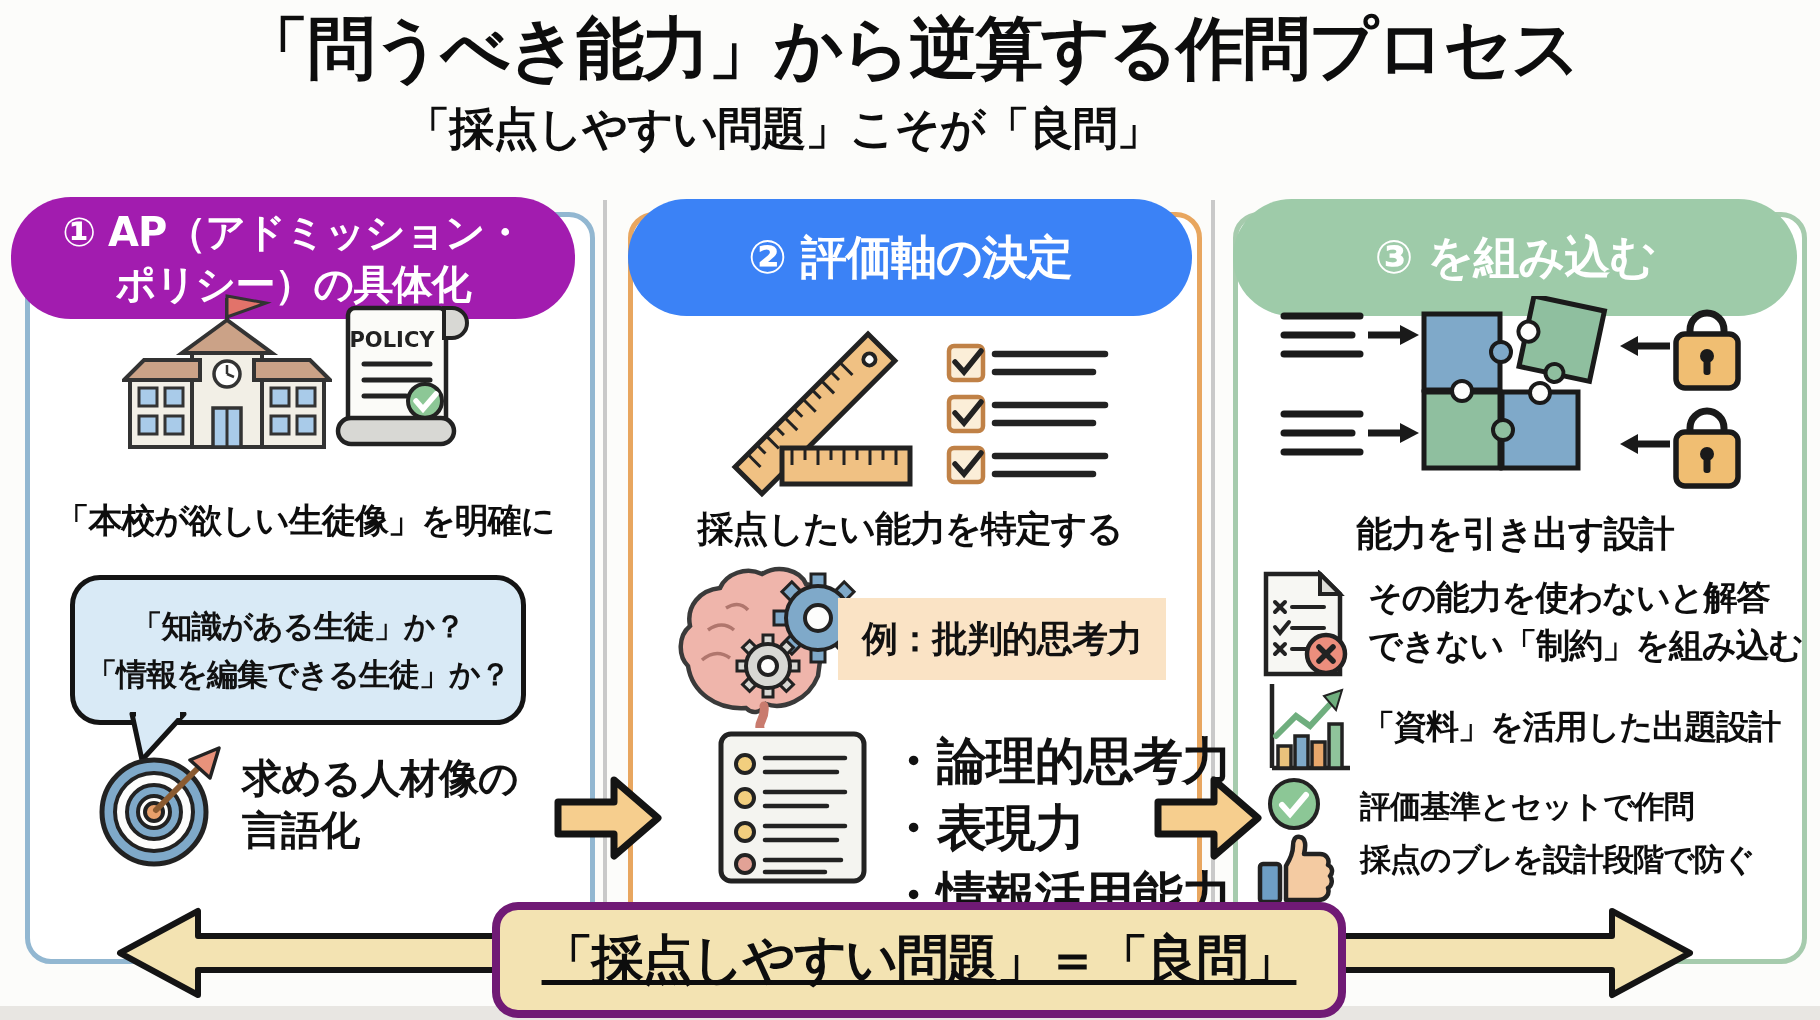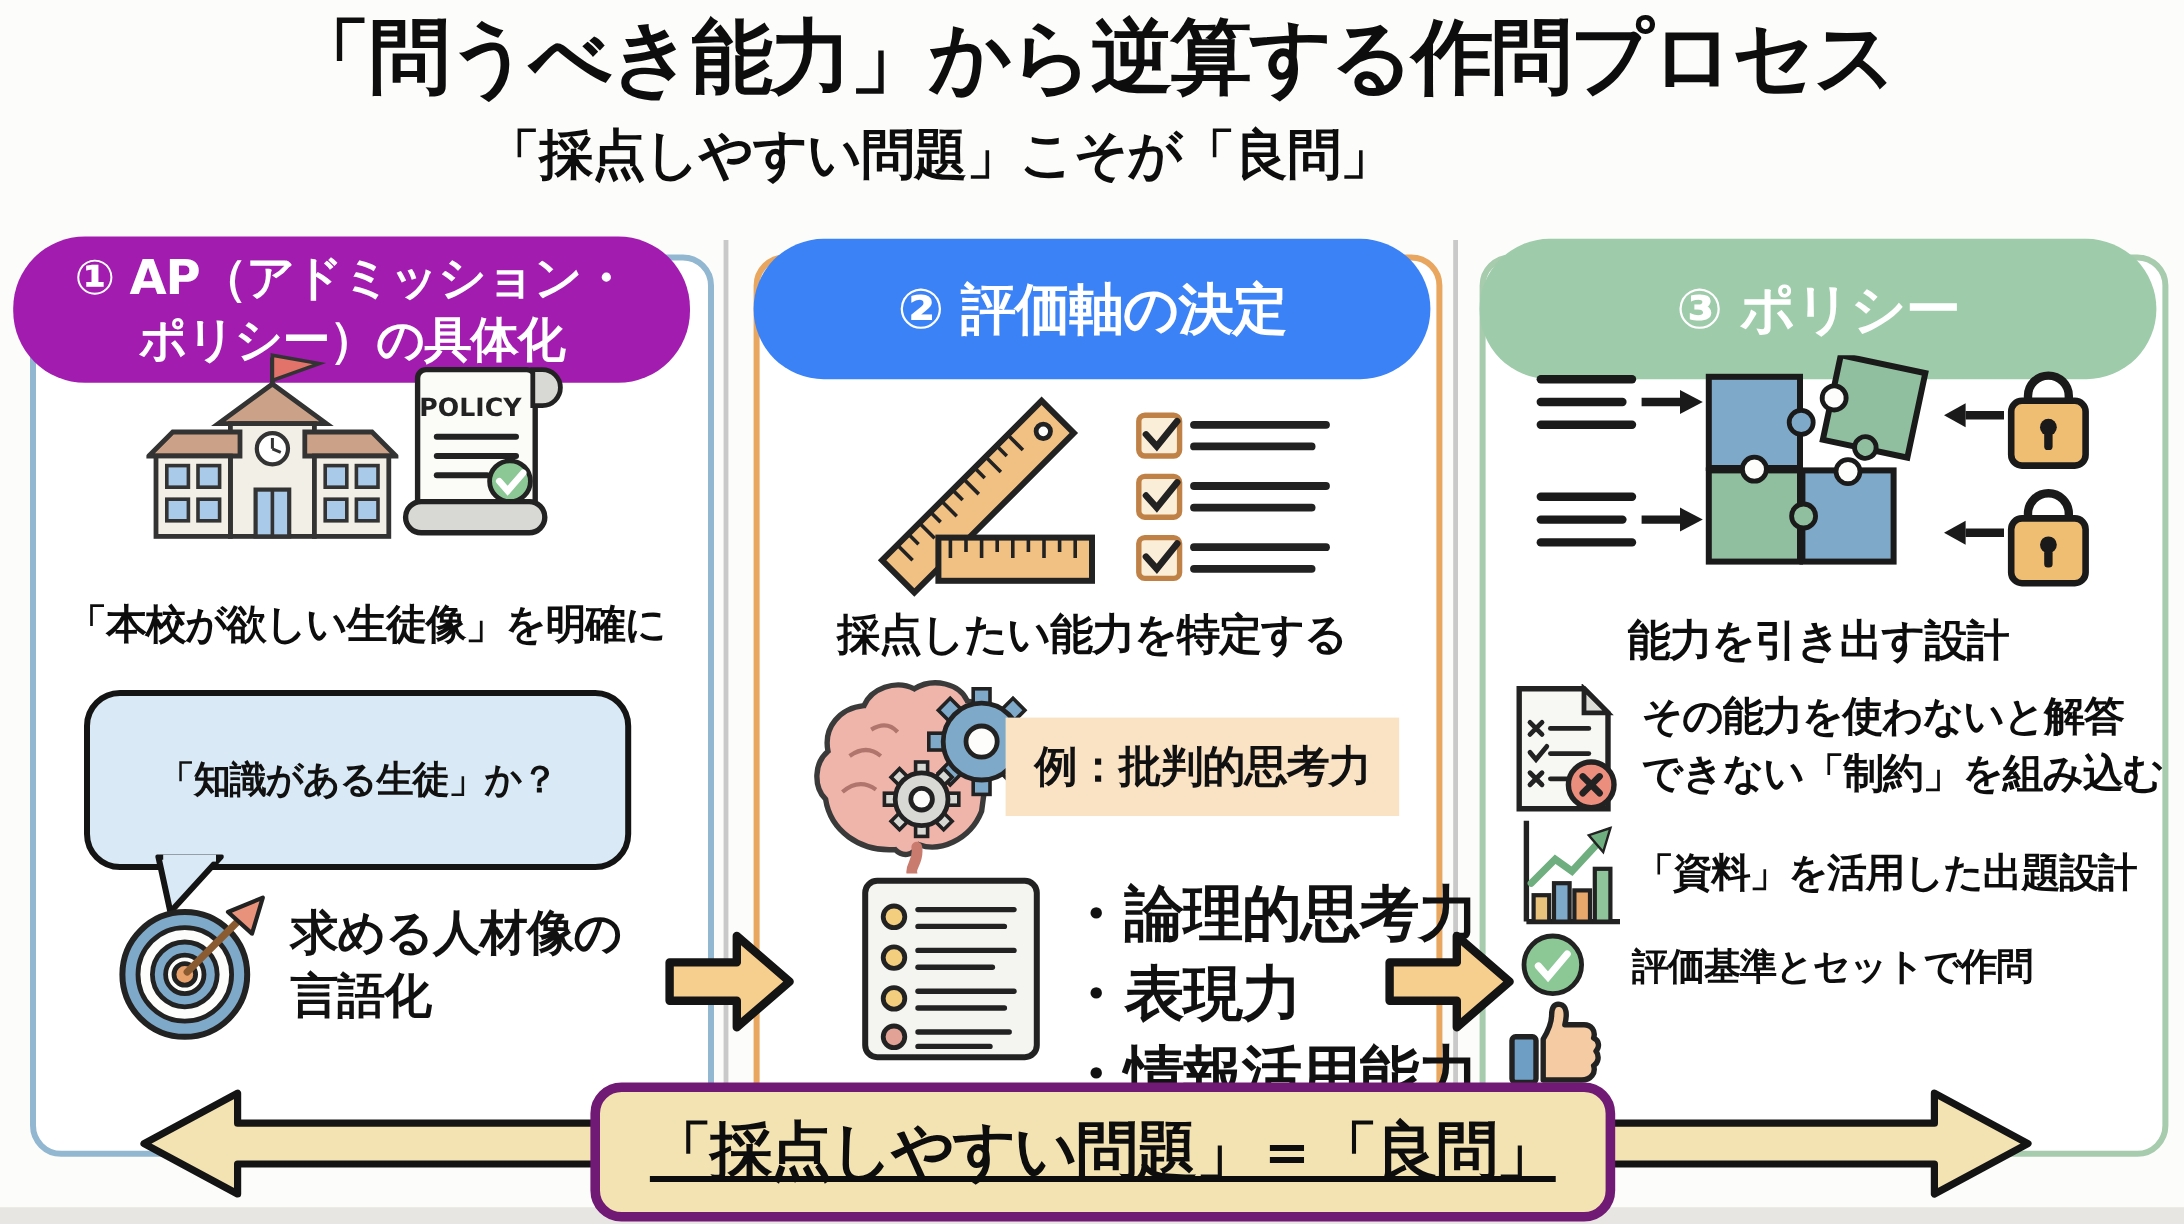--- a/index.html
+++ b/index.html
@@ -72,21 +72,21 @@
   <div class="abs col-box c3"></div>
 
   <div class="abs pill p1">
     <div>① AP（アドミッション・</div>
     <div>ポリシー）の具体化</div>
   </div>
   <div class="abs pill p2">
     <div>② 評価軸の決定</div>
   </div>
   <div class="abs pill p3">
-    <div>③ ポリシー</div>
+    <div>③ を組み込む</div>
   </div>
 
   <div class="abs z3" style="left:122px;top:290px;">
     <svg width="210" height="160" viewBox="0 0 210 160">
       <line x1="105" y1="8" x2="105" y2="40" stroke="#333" stroke-width="4"></line>
       <polygon points="105,6 144,13 105,27" fill="#E2736A" stroke="#333" stroke-width="3"></polygon>
       <polygon points="105,30 60,63 150,63" fill="#CBA287" stroke="#333" stroke-width="4"></polygon>
       <rect x="70" y="63" width="70" height="94" fill="#F2EFE6" stroke="#333" stroke-width="4"></rect>
       <circle cx="105" cy="84" r="13" fill="#ffffff" stroke="#333" stroke-width="3.5"></circle>
       <line x1="105" y1="84" x2="105" y2="75" stroke="#333" stroke-width="2.5"></line>
@@ -119,20 +119,21 @@
       <circle cx="93" cy="103" r="17" fill="#8CC796" stroke="#222" stroke-width="4"></circle>
       <path d="M84,103 l7,8 l13,-15" fill="none" stroke="#ffffff" stroke-width="5.5" stroke-linecap="round"></path>
       <rect x="6" y="120" width="116" height="26" rx="13" fill="#D8D8D4" stroke="#222" stroke-width="4.5"></rect>
     </svg>
   </div>
 
   <div class="abs caption cap1">「本校が欲しい生徒像」を明確に</div>
 
   <div class="abs bubble">
     <div>「知識がある生徒」か？</div>
+    <div>「情報を編集できる生徒」か？</div>
   </div>
   <div class="abs z3" style="left:128px;top:712px;">
     <svg width="64" height="52" viewBox="0 0 64 52">
       <polygon points="4,2 56,2 14,48" fill="#D9EAF6" stroke="#141414" stroke-width="5" stroke-linejoin="round"></polygon>
       <rect x="8" y="0" width="44" height="6" fill="#D9EAF6"></rect>
     </svg>
   </div>
 
   <div class="abs z3" style="left:92px;top:740px;">
     <svg width="135" height="135" viewBox="0 0 135 135">
@@ -385,20 +386,21 @@
     </svg>
   </div>
   <div class="abs z3" style="left:1256px;top:834px;">
     <svg width="84" height="72" viewBox="0 0 84 72">
       <rect x="4" y="30" width="20" height="38" rx="3" fill="#6E9EC4" stroke="#222" stroke-width="4.5"></rect>
       <path d="M30,32 L30,66 L62,66 C70,66 74,60 72,54 C76,52 77,46 74,42 C77,39 77,33 72,31 C74,25 70,20 64,20 L48,20 C50,12 50,4 44,3 C39,2 37,6 37,12 C37,20 33,27 30,32 Z" fill="#F4CBA2" stroke="#222" stroke-width="4.5" stroke-linejoin="round"></path>
     </svg>
   </div>
   <div class="abs item-text it3">
     <div>評価基準とセットで作問</div>
+    <div>採点のブレを設計段階で防ぐ</div>
   </div>
 
   <div class="abs z5" style="left:0;top:898px;">
     <svg width="1820" height="110" viewBox="0 0 1820 110">
       <polygon points="120,55 198,13 198,38 1612,38 1612,13 1690,55 1612,97 1612,72 198,72 198,97" fill="#F3E3B2" stroke="#141414" stroke-width="6" stroke-linejoin="round"></polygon>
     </svg>
   </div>
   <div class="abs banner-box">「採点しやすい問題」＝「良問」</div>
 
   <div class="abs bottom-strip"></div>

